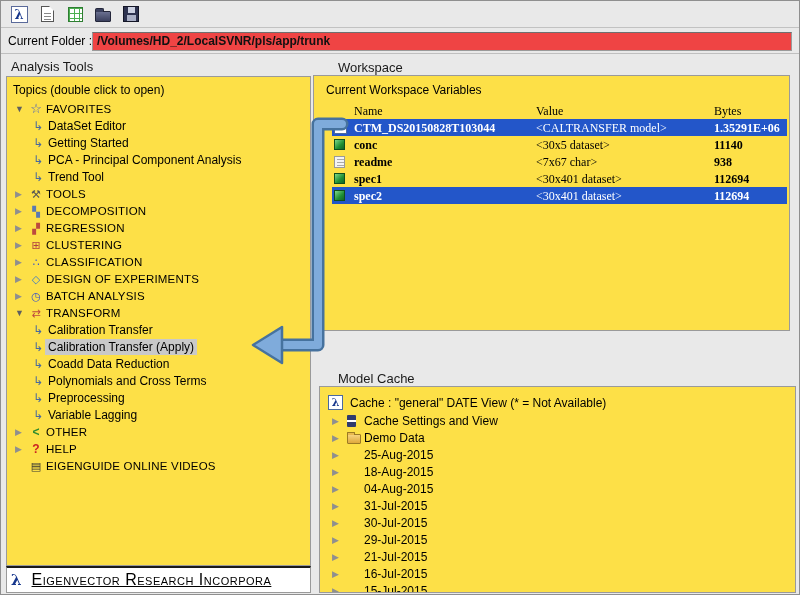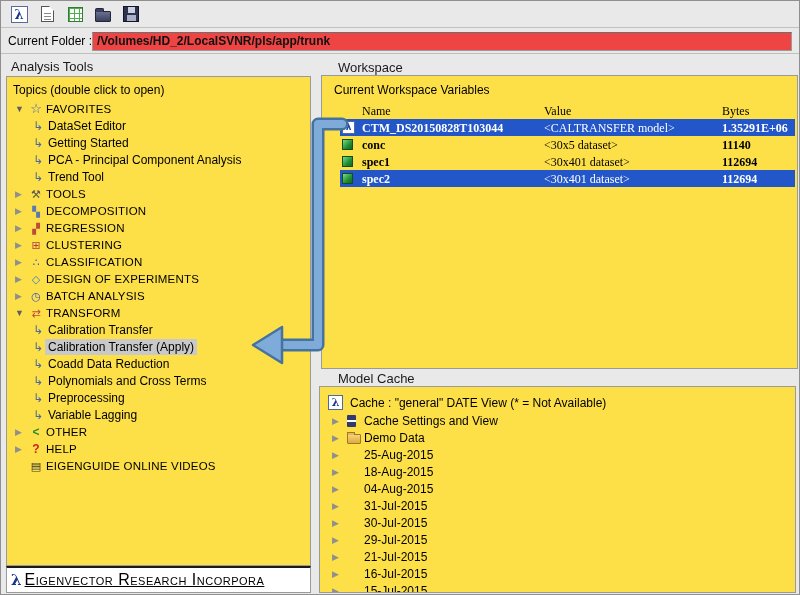--- a/index.html
+++ b/index.html
@@ -51,27 +51,27 @@
   .ic-clust::before{content:"\229E";color:#b04040;font-size:11px}
   .ic-class::before{content:"\2234";color:#3a55c8;font-size:11px}
   .ic-doe::before{content:"\25C7";color:#3a79c8;font-size:11px}
   .ic-batch::before{content:"\25F7";color:#3a55c8;font-size:11px}
   .ic-transform::before{content:"\21C4";color:#bd4a3e;font-size:11px}
   .ic-other::before{content:"<";color:#2e8b2e;font-weight:bold;font-size:12px}
   .ic-help::before{content:"?";color:#cc2222;font-weight:bold;font-size:12px}
   .ic-book::before{content:"\25A4";color:#333;font-size:11px}
 
   
-  .logo{position:absolute;left:5px;top:565px;width:305px;height:27px;background:#fff;border:1px solid #9a9a9a;border-top:2px solid #1a1a1a;display:flex;align-items:center;gap:3px;padding:0 4px;overflow:hidden}
+  .logo{position:absolute;left:5px;top:565px;width:305px;height:27px;background:#fff;border:1px solid #9a9a9a;border-top:2px solid #1a1a1a;display:flex;align-items:center;gap:10px;padding:0 4px;overflow:hidden}
   .logo-lambda{font:bold 15px "DejaVu Serif",serif;color:#16368c;flex:0 0 auto}
   .logo-lambda::before{content:"\03BB"}
   .logo-text{font-variant:small-caps;font-size:16px;letter-spacing:.5px;text-decoration:underline;white-space:nowrap}
 
   
-  .ws{left:320px;top:74px;width:477px;height:294px}
+  .ws{left:312px;top:74px;width:477px;height:256px}
   .ws-sub{font-size:12px;padding:7px 0 0 12px}
   .whead,.wrow{position:relative;height:17px;font-family:Liberation Serif, serif;font-size:12px}
   .whead{margin-top:5px}
   .whead span,.wrow .c{position:absolute;top:50%;transform:translateY(-50%);white-space:nowrap}
   .h-name{left:40px}.h-value{left:222px}.h-bytes{left:400px}
   .wrow{margin:0 2px 0 18px;cursor:default}
   .wrow .vicon{position:absolute;left:2px;top:2px;display:block}
   .wrow .c.name{left:22px;font-weight:bold}
   .wrow .c.value{left:204px}
   .wrow .c.bytes{left:382px;font-weight:bold}
@@ -255,20 +255,26 @@
       <span class="c value">&lt;CALTRANSFER model&gt;</span>
       <span class="c bytes">1.35291E+06</span>
     </div>
     <div class="wrow">
       <span class="vicon ic-dataset"></span>
       <span class="c name">conc</span>
       <span class="c value">&lt;30x5 dataset&gt;</span>
       <span class="c bytes">11140</span>
     </div>
     <div class="wrow">
+      <span class="vicon ic-char"></span>
+      <span class="c name">readme</span>
+      <span class="c value">&lt;7x67 char&gt;</span>
+      <span class="c bytes">938</span>
+    </div>
+    <div class="wrow">
       <span class="vicon ic-dataset"></span>
       <span class="c name">spec1</span>
       <span class="c value">&lt;30x401 dataset&gt;</span>
       <span class="c bytes">112694</span>
     </div>
     <div class="wrow sel">
       <span class="vicon ic-dataset"></span>
       <span class="c name">spec2</span>
       <span class="c value">&lt;30x401 dataset&gt;</span>
       <span class="c bytes">112694</span>

